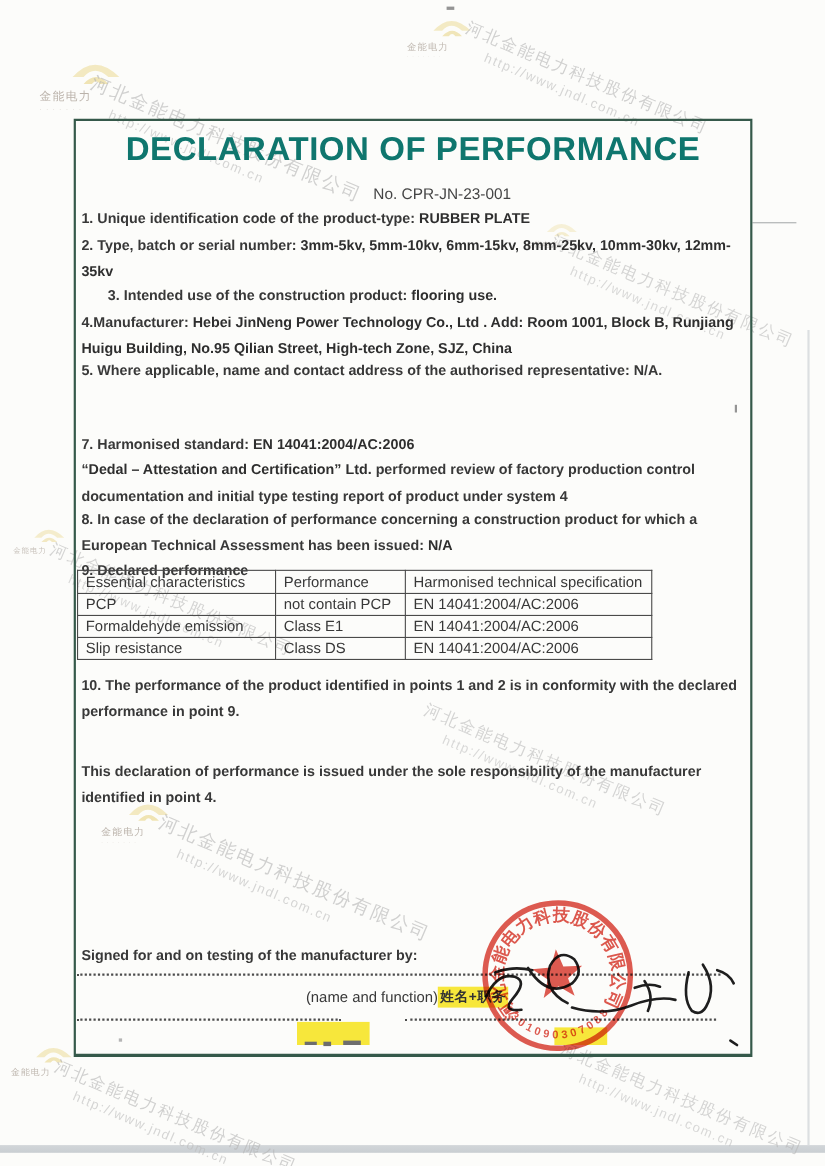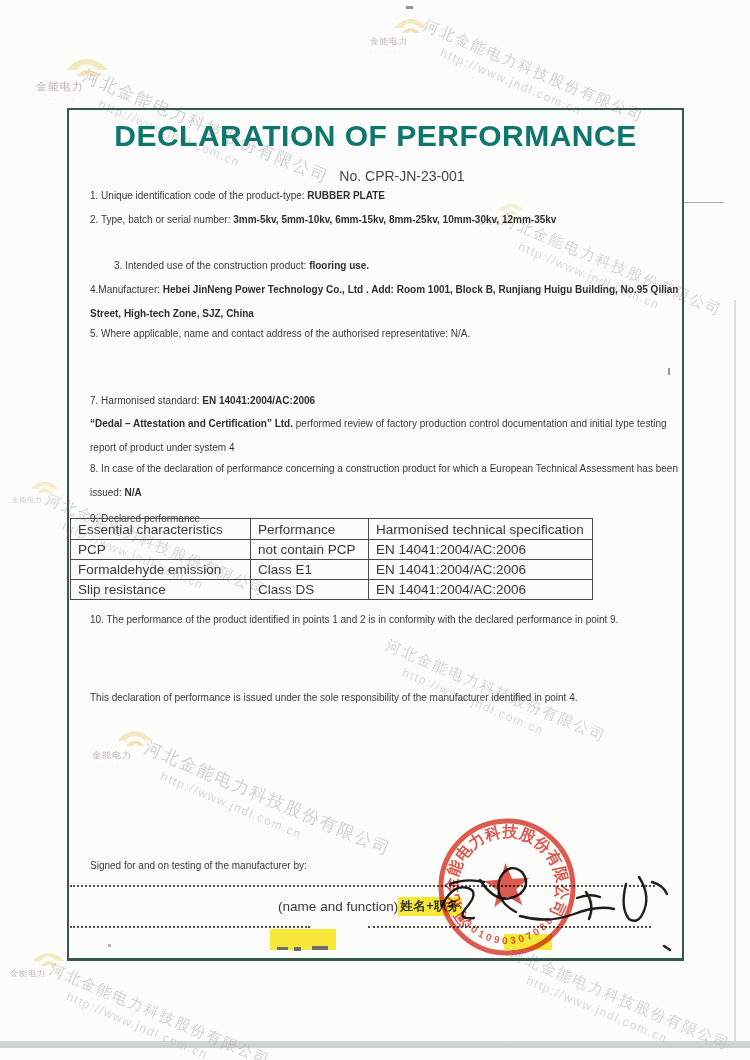--- a/index.html
+++ b/index.html
@@ -17,21 +17,21 @@
   .wm-logo .cap{font-size:8.5px;color:#a59a90;letter-spacing:1px;margin-top:-2px;}
   .wm-logo .dots{font-size:5px;color:#cfc9c2;letter-spacing:1px;line-height:4px;}
 
   
   .cert{position:absolute;left:67px;top:108px;width:613px;height:848px;
         border:2px solid #35594a;border-bottom-width:3px;z-index:2;background:transparent;}
   .title{position:absolute;left:67px;top:119px;width:617px;text-align:center;
          font-size:30px;font-weight:bold;color:#0f766e;letter-spacing:.5px;z-index:2;}
   .docno{position:absolute;left:67px;top:168px;width:670px;text-align:center;
          font-size:14px;color:#454545;z-index:2;}
-  .para{position:absolute;left:90px;width:600px;font-size:10px;line-height:24px;z-index:2;}
+  .para{position:absolute;left:74px;width:600px;font-size:13px;line-height:24px;z-index:2;font-weight:bold;}
   .para b{color:#2e2e2e;}
 
   
   table.decl{position:absolute;left:70px;top:518px;z-index:2;border-collapse:collapse;
              font-size:13.5px;color:#383838;}
   table.decl td,table.decl th{border:1px solid #4a4a4a;font-weight:normal;text-align:left;
              padding:0 0 0 7px;height:19px;line-height:19px;}
   table.decl tr.hdr td{height:20px;margin-top:29px;}
   .c1{width:172px;} .c2{width:110px;} .c3{width:216px;}
 

